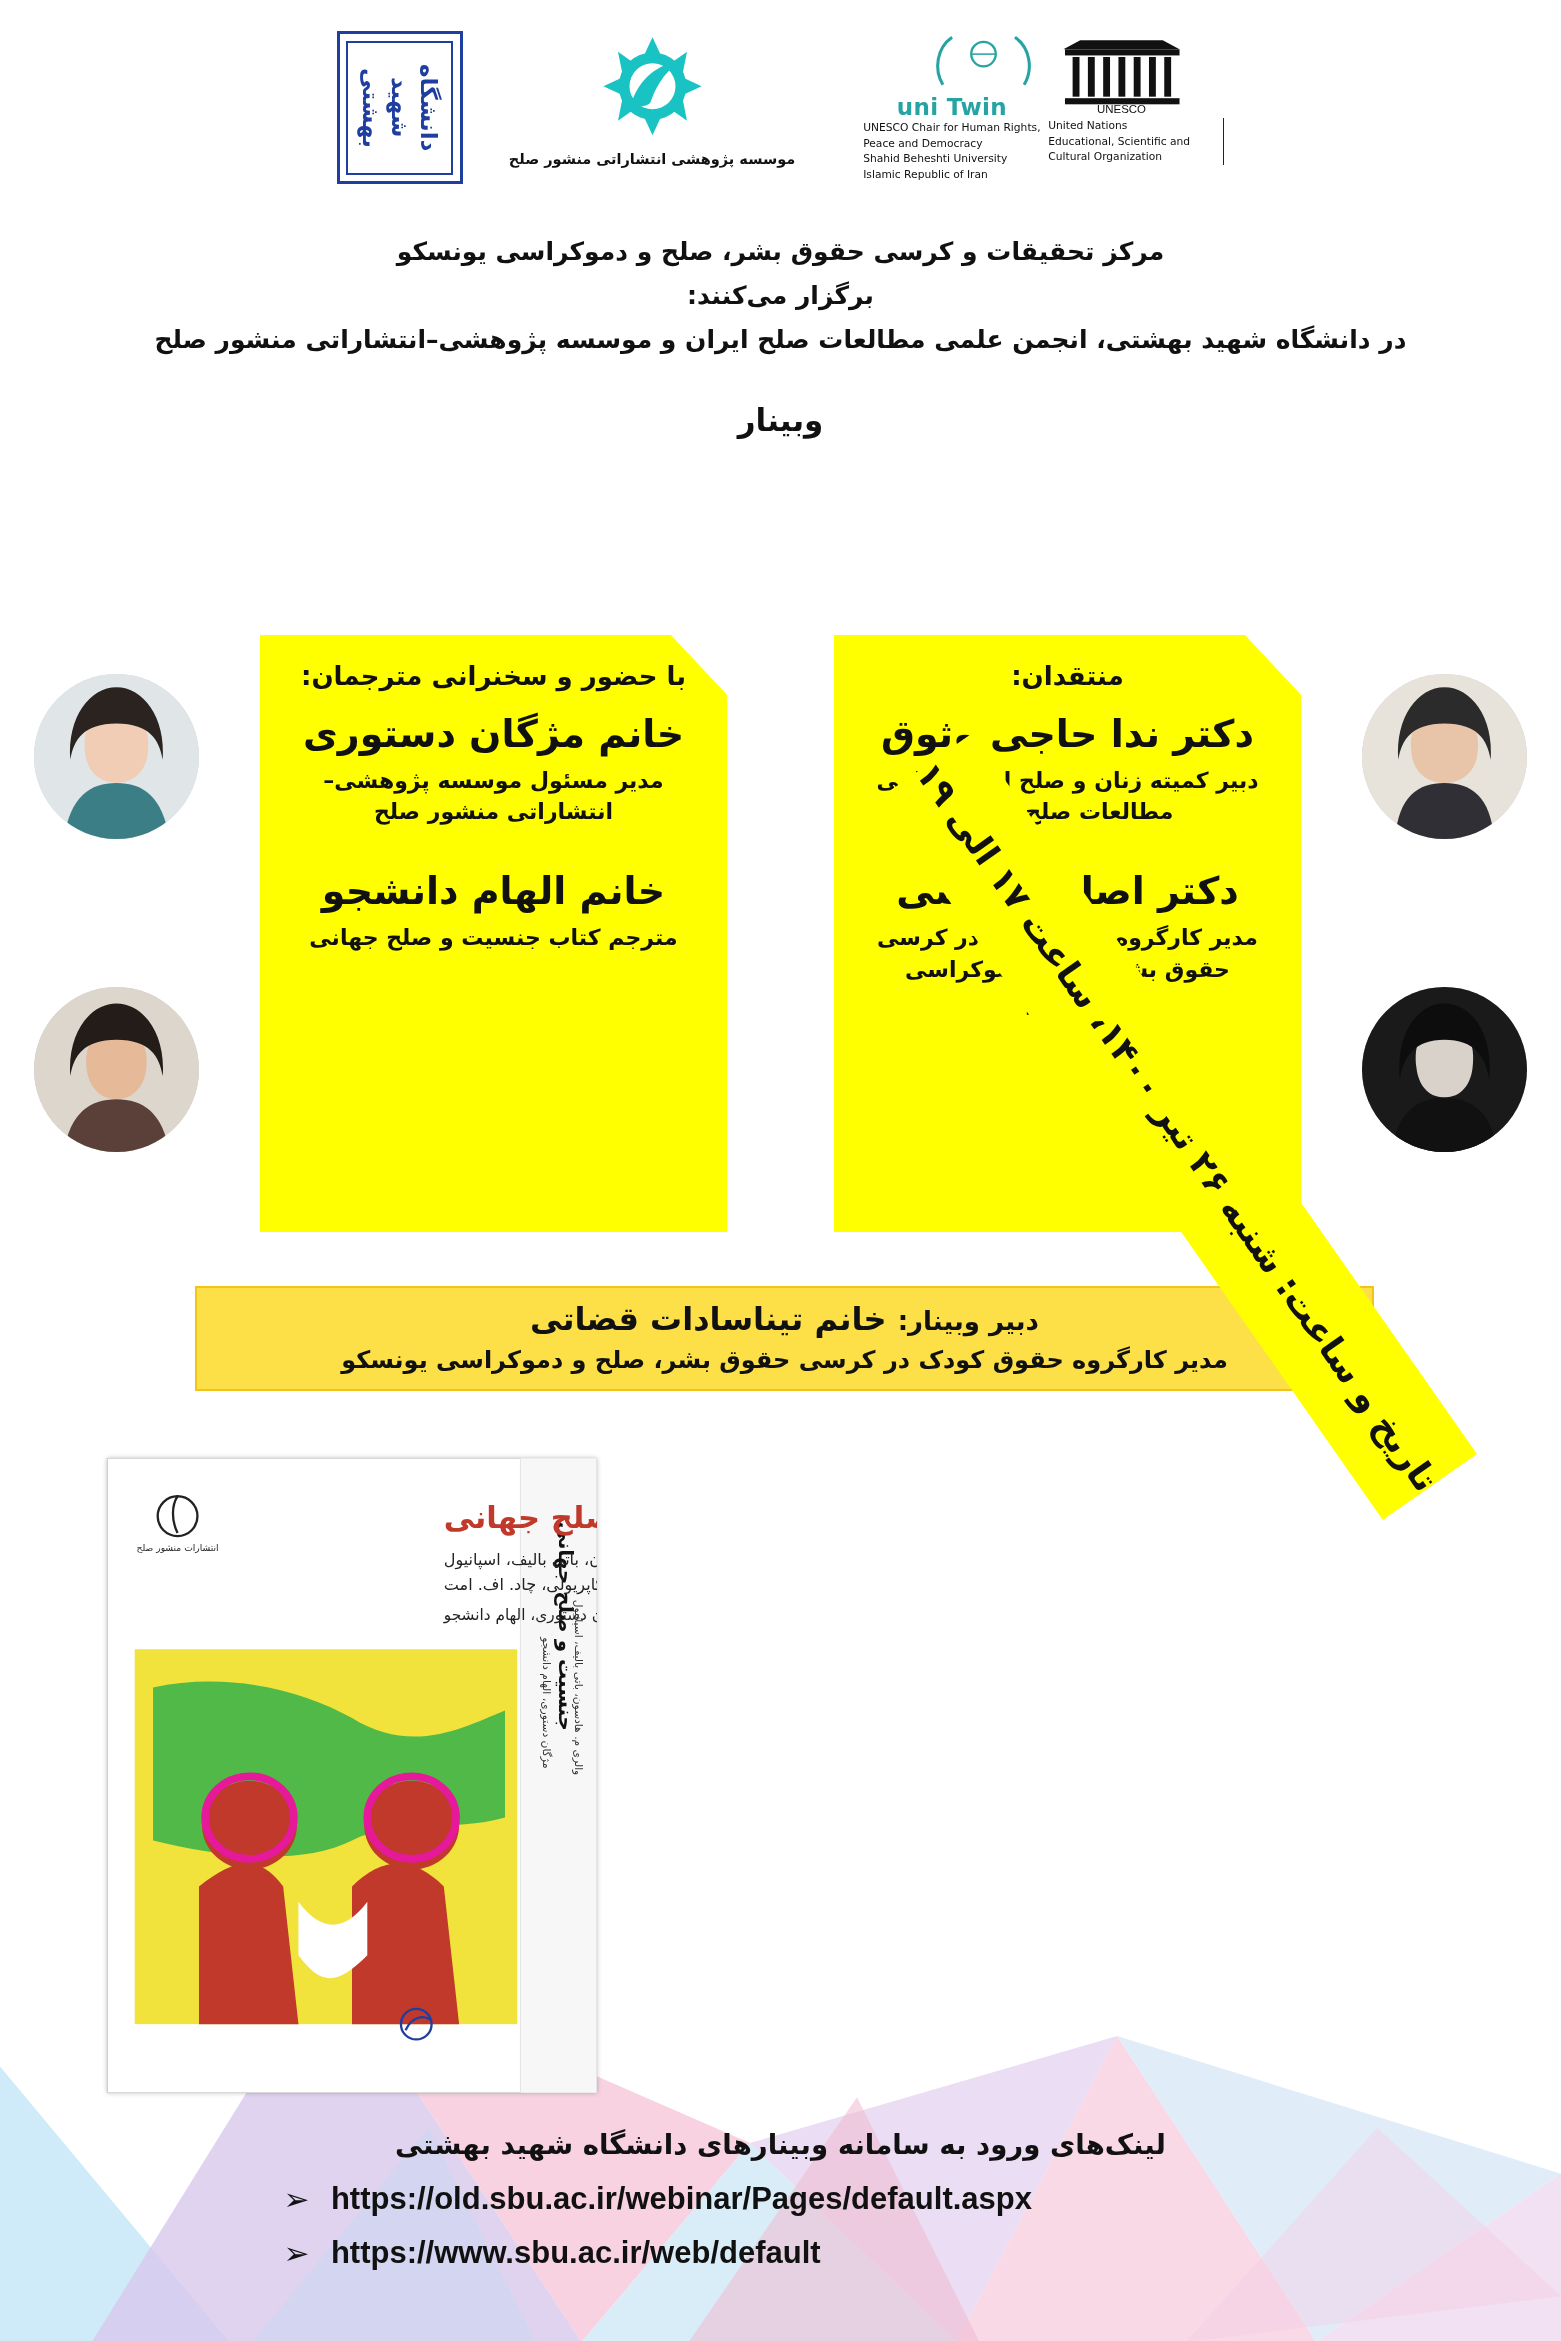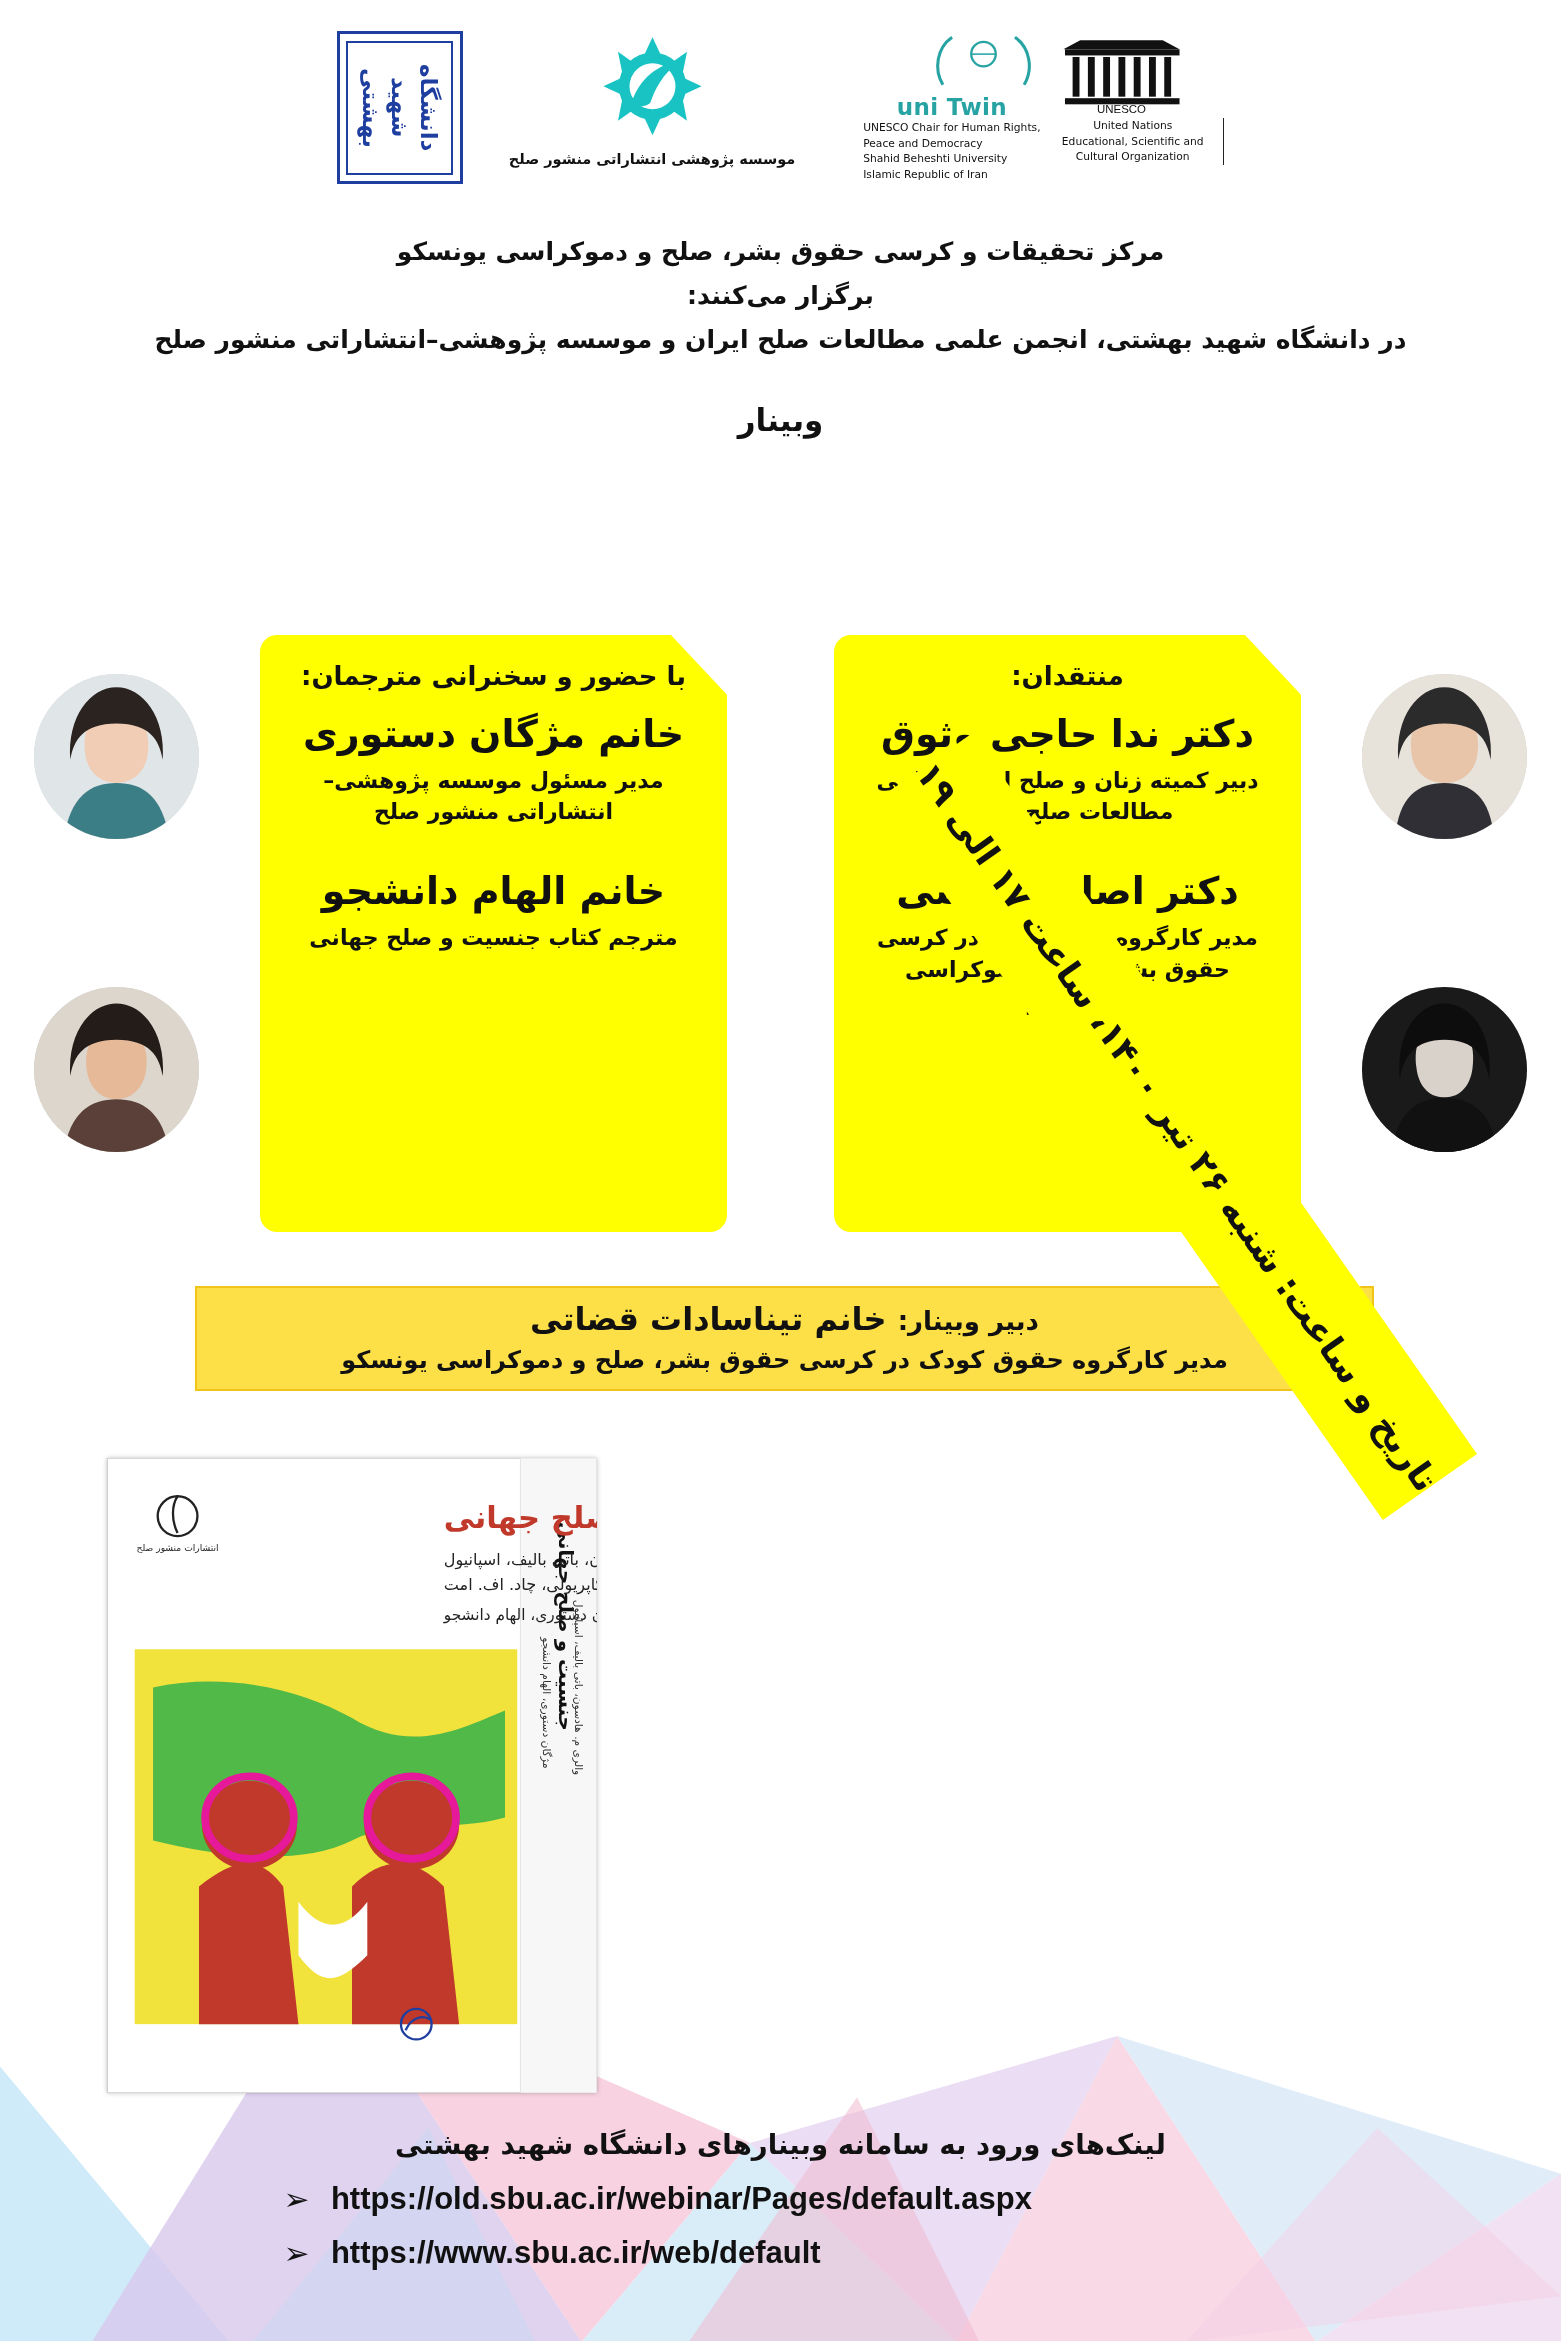--- a/index.html
+++ b/index.html
@@ -99,21 +99,21 @@
   }
 
   
   .unesco-logo { width: 383px; display: flex; flex-direction: row; align-items: flex-start; gap: 7.7px;}
   .unesco-left { width: 176px; }
   .unesco-text {
     font-size: 10.7px;
     line-height: 1.45;
     color: #111;
     direction: ltr;
-    text-align: center;
+    text-align: left;
     border-right: 1.5px solid #222;
     padding-right: 6px;
   }
   .unesco-right-text {
     font-size: 10.7px;
     line-height: 1.45;
     color: #111;
     direction: ltr;
     text-align: left;
   }
@@ -164,21 +164,20 @@
   }
 
   
   .panel {
     position: absolute;
     background: #ffff00;
     z-index: 4;
     box-sizing: border-box;
     padding: 26px 31px 23px 31px;
     text-align: center;
-    border-radius: 17px;
   }
   .panel-right {
     top: 635px;
     right: 260px;
     width: 467px;
     height: 597px;
     clip-path: polygon(0 0, 88% 0, 100% 10%, 100% 100%, 0 100%);
   }
   .panel-left {
     top: 635px;

